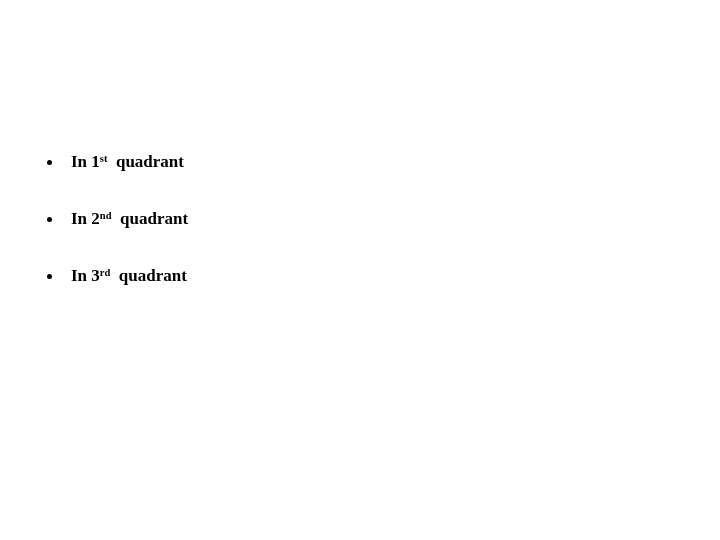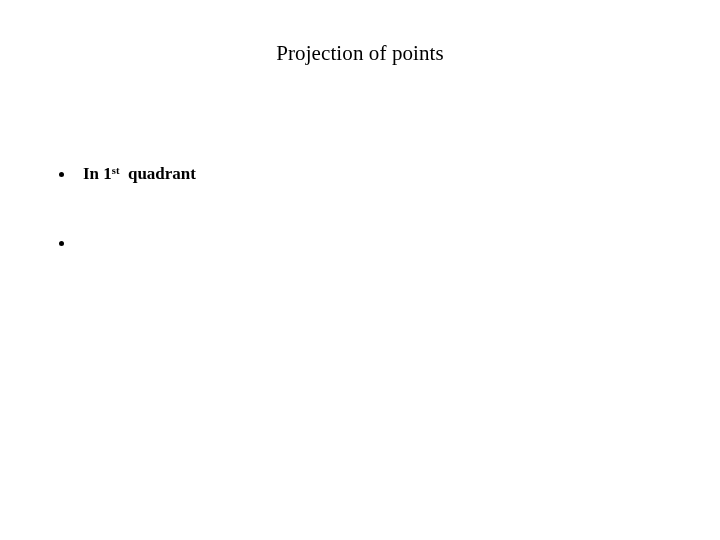--- a/index.html
+++ b/index.html
@@ -49,21 +49,21 @@
     top: 148px;
     width: 720px;
     margin: 0;
     padding: 0;
     list-style: none;
   }
 
   .bullet-item {
     position: relative;
     height: 53px;
-    margin: 16px;
+    margin: 4px;
     padding: 0;
   }
 
   .bullet-marker {
     position: absolute;
     left: 43px;
     top: 8px;
     width: 5px;
     height: 5px;
     background: #000000;
@@ -88,30 +88,34 @@
     position: relative;
     top: -0.45em;
     font-weight: 700;
   }
 </style>
 </head>
 <body>
 
 <div class="slide">
 
-  <div class="slide-title">Projection of points</div>
 
   <ul class="bullet-list">
 
     <li class="bullet-item">
       <span class="bullet-marker"></span>
       <span class="bullet-text"><span>In 1</span><sup>st</sup><span>  quadrant</span></span>
     </li>
 
+    <li class="bullet-item">
+      <span class="bullet-marker"></span>
+      <span class="bullet-text"><span>In 2</span><sup>nd</sup><span>  quadrant</span></span>
+    </li>
 
     <li class="bullet-item">
       <span class="bullet-marker"></span>
+      <span class="bullet-text"><span>In 3</span><sup>rd</sup><span>  quadrant</span></span>
     </li>
 
 
   </ul>
 
 </div>
 
 </body></html>

